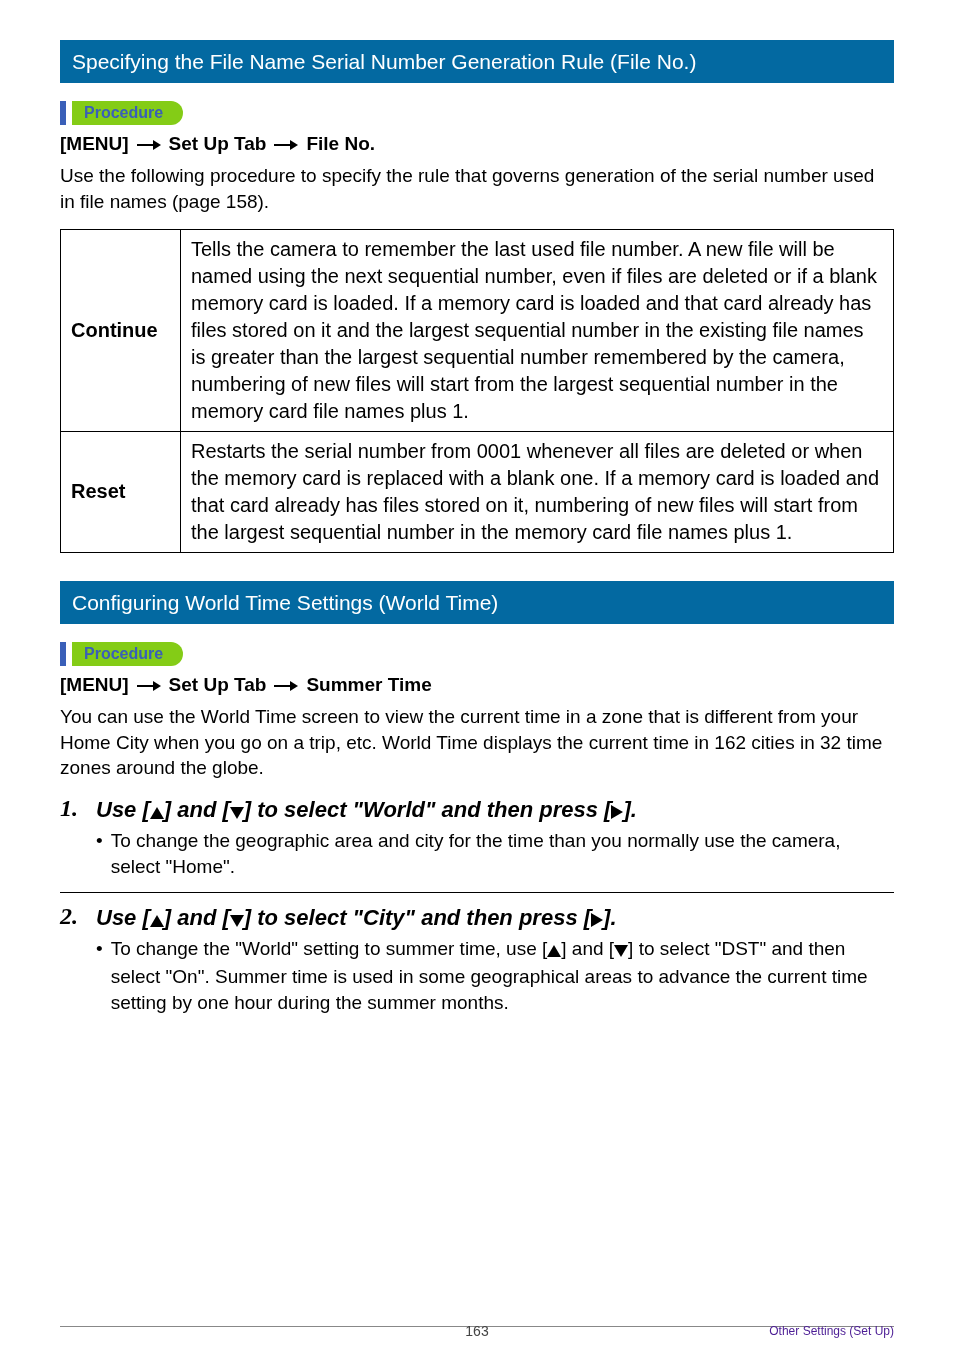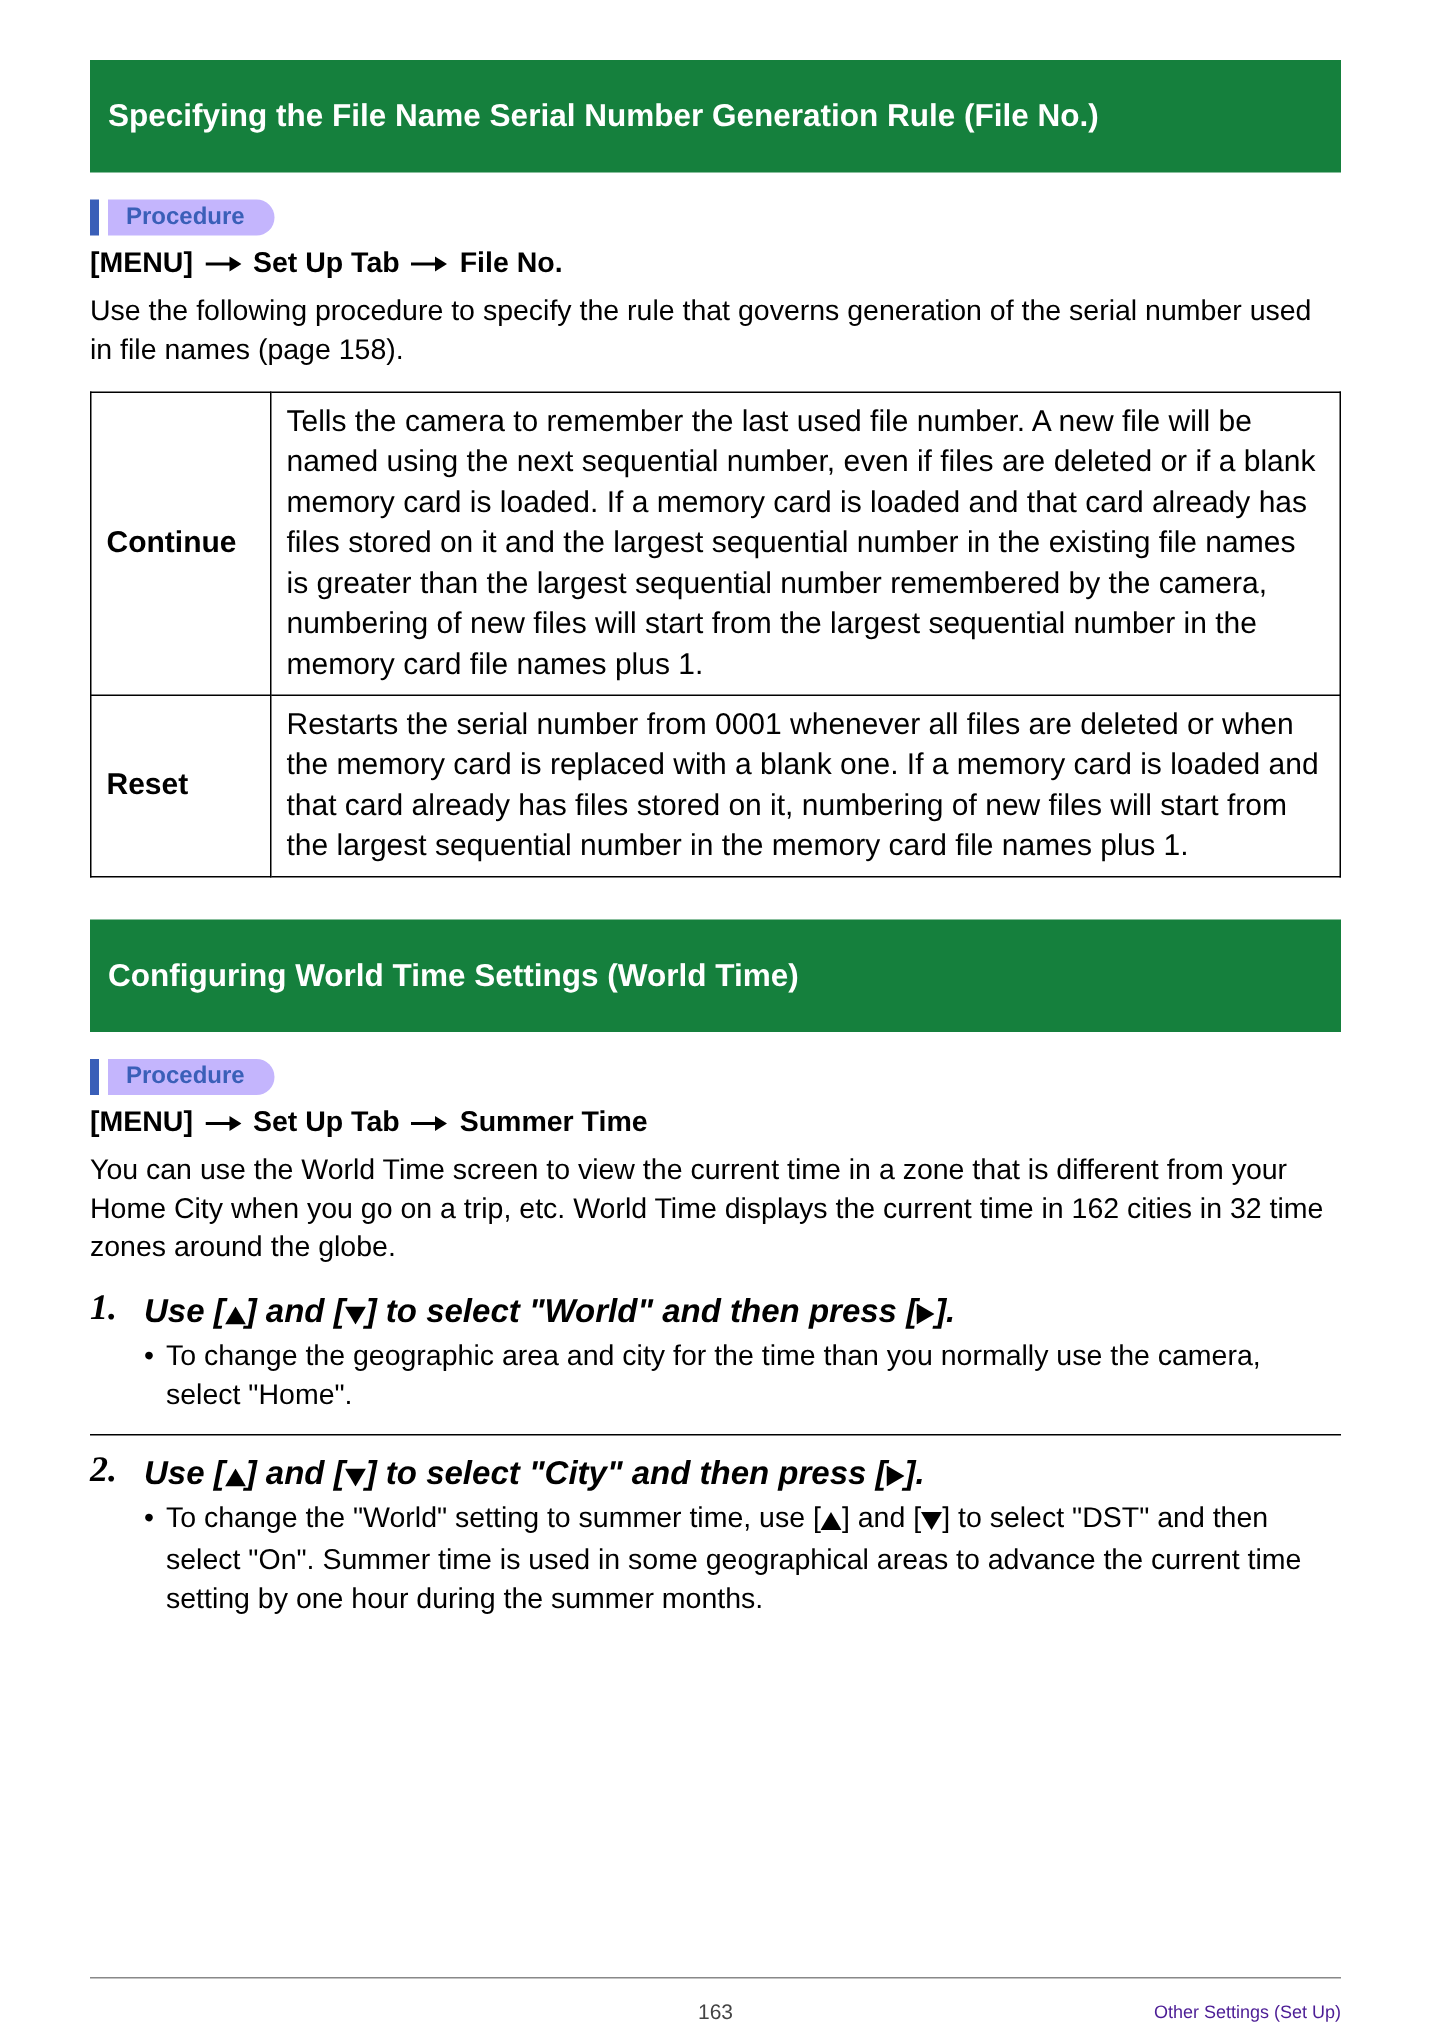--- a/index.html
+++ b/index.html
@@ -8,41 +8,41 @@
     width: 954px;
     height: 1357px;
     position: relative;
     background: #fff;
     color: #000;
   }
   .page {
     padding: 40px 60px 0 60px;
   }
   .section-header {
-    background: #15803d;
+    background: #0369a1;
     color: #fff;
     font-size: 21px;
-    font-weight: bold;
-    padding: 24px 12px;
+    font-weight: normal;
+    padding: 8px 12px;
     margin-bottom: 18px;
     line-height: 1.3;
   }
   .procedure-wrap {
     display: flex;
     align-items: center;
     margin-bottom: 8px;
   }
   .blue-bar {
     width: 6px;
     height: 24px;
     background: #3a5fb8;
     margin-right: 6px;
   }
   .procedure-badge {
-    background: #c4b5fd;
+    background: #84cc16;
     color: #3a5fb8;
     font-weight: bold;
     font-size: 16px;
     padding: 3px 20px 3px 12px;
     border-radius: 0 14px 14px 0;
     display: inline-block;
   }
   .menu-path {
     font-size: 19px;
     font-weight: bold;
@@ -108,25 +108,25 @@
   }
   .bullet .dot { margin-right: 8px; }
   .bullet .tri { vertical-align: -2px; }
   hr.sep {
     border: none;
     border-top: 1px solid #000;
     margin: 12px 0 4px 0;
   }
   .footer {
     position: absolute;
-    bottom: 16px;
+    bottom: 26px;
     left: 60px;
     right: 60px;
     border-top: 1px solid #888;
-    padding-top: 22px;
+    padding-top: 4px;
     display: flex;
     justify-content: center;
     align-items: center;
     font-size: 14px;
     color: #444;
     margin-top: 11px;
   }
   .footer .pagenum {
     position: absolute;
     left: 50%;

